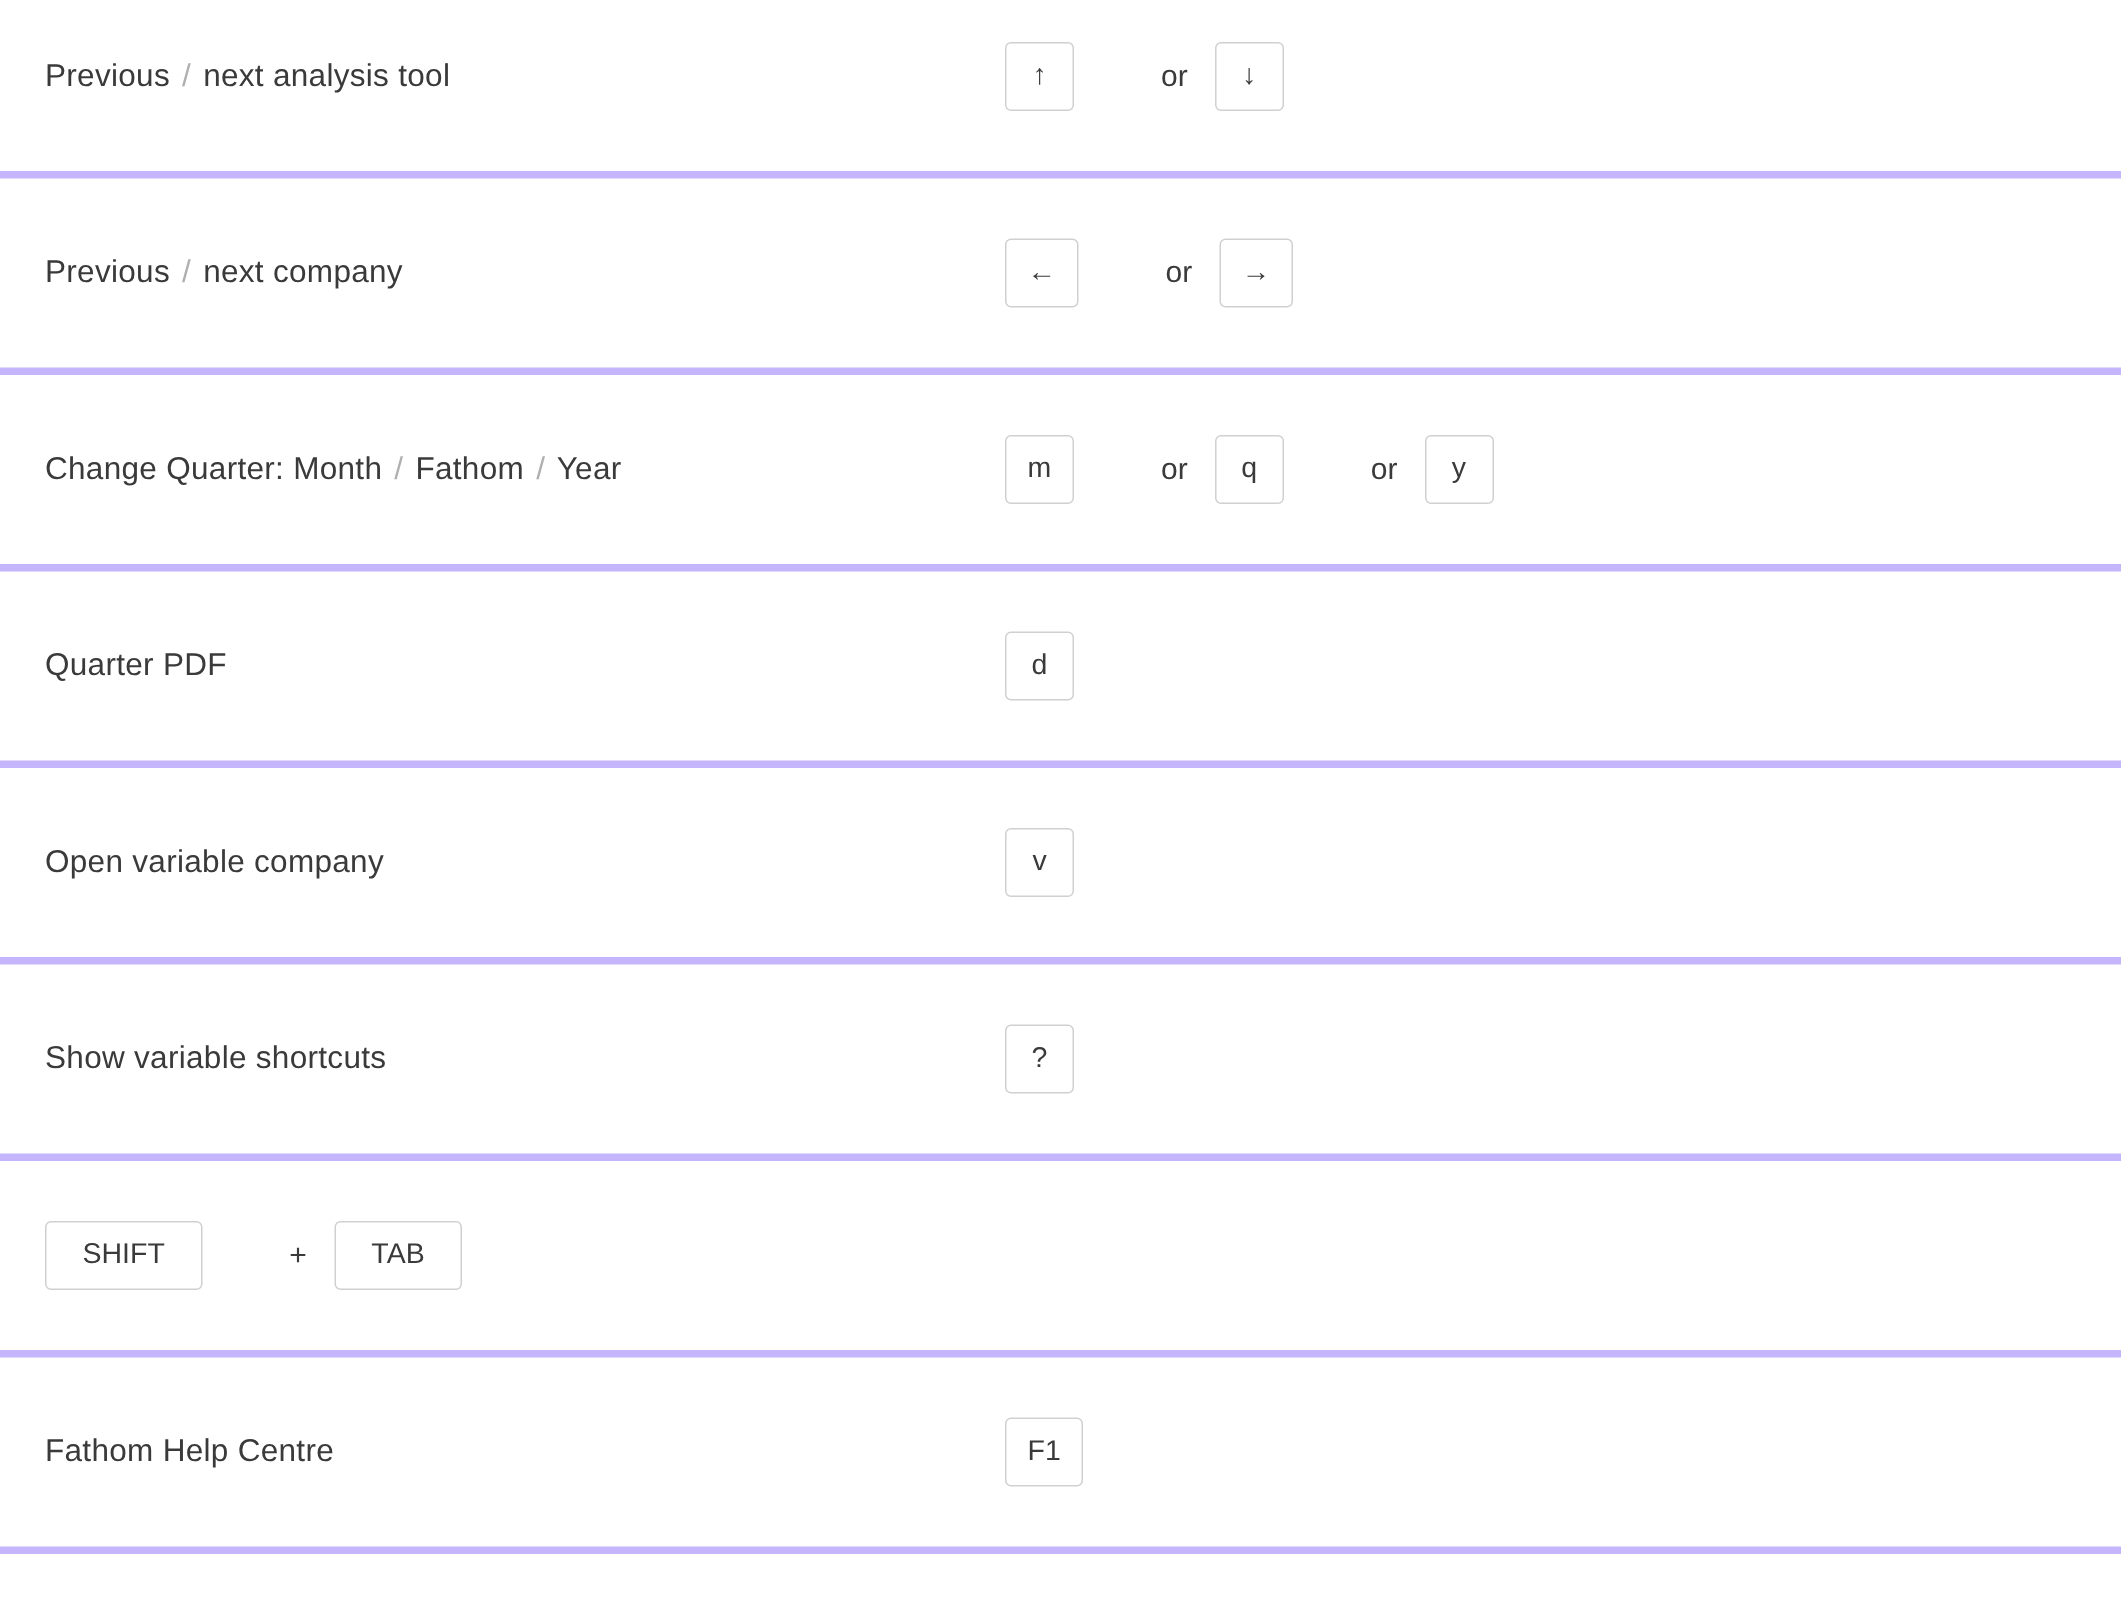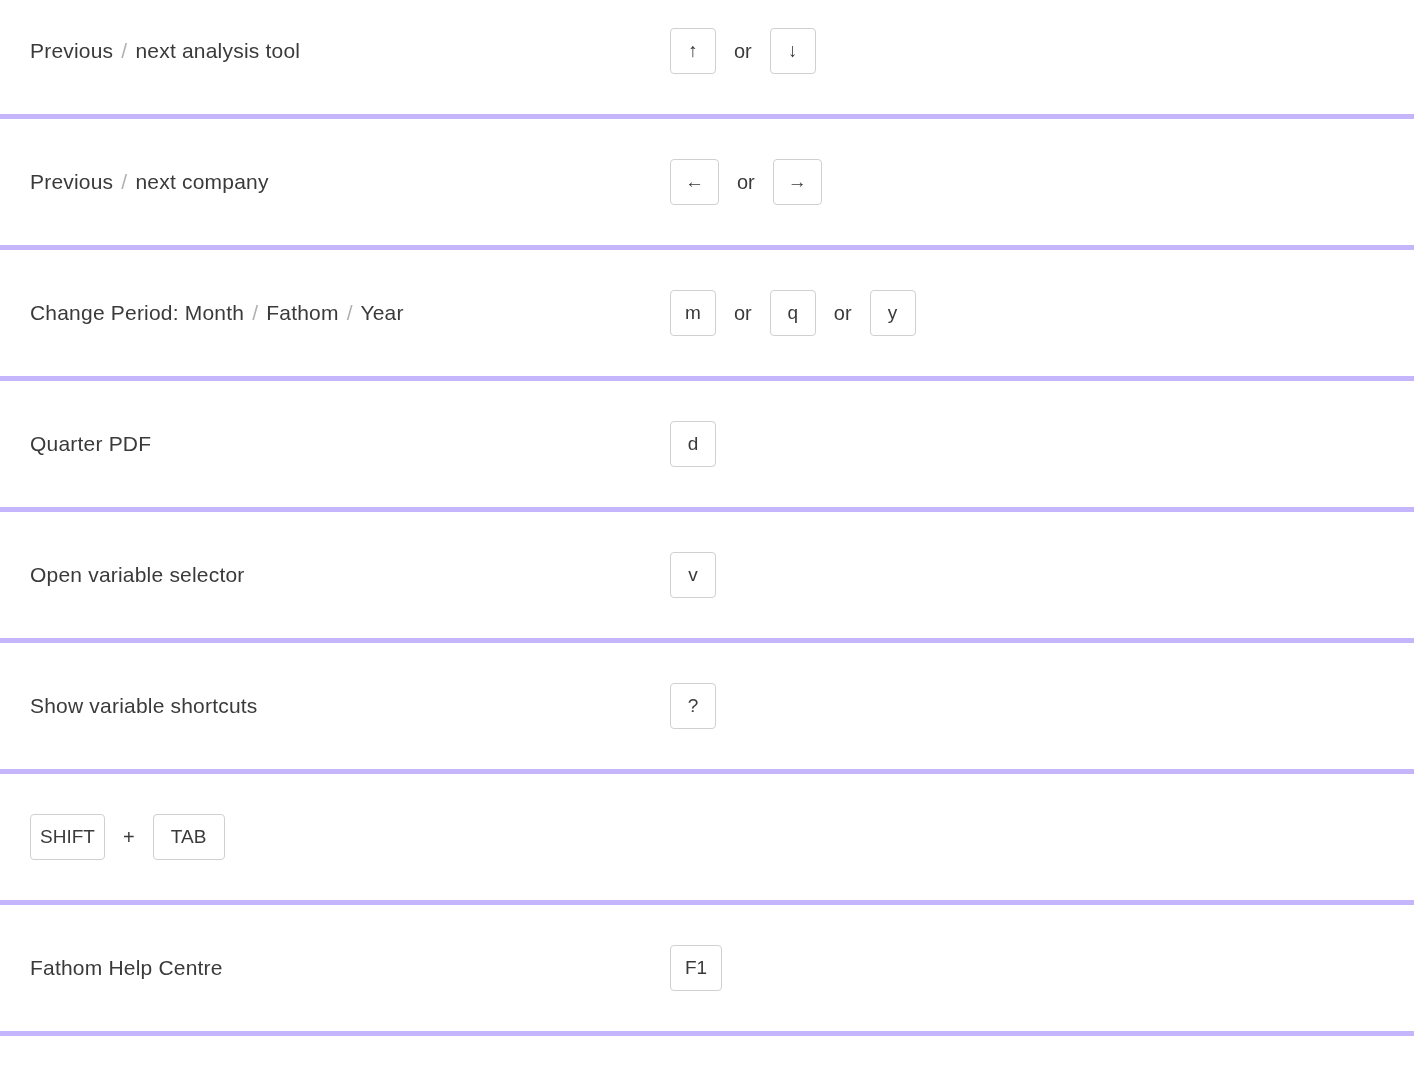--- a/index.html
+++ b/index.html
@@ -49,26 +49,27 @@
       padding: 0 14px;
       border: 1px solid #d0d0d0;
       border-radius: 4px;
       background: #ffffff;
       font-size: 19px;
       color: #3a3a3a;
       font-family: inherit;
     }
     .key.wide {
       min-width: 72px;
-      padding: 0 9px;
+      padding: 0 24px;
     }
     .joiner {
       font-size: 20px;
       color: #3a3a3a;
       padding: 0 4px;
+      margin-left: 40px;
     }
   </style>
 </head>
 <body>
 
 <div class="shortcuts-table">
 
   <div class="shortcut-row">
     <div class="shortcut-label">
       <span>Previous</span>
@@ -90,21 +91,21 @@
     </div>
     <div class="shortcut-keys">
       <span class="key">←</span>
       <span class="joiner">or</span>
       <span class="key">→</span>
     </div>
   </div>
 
   <div class="shortcut-row">
     <div class="shortcut-label">
-      <span>Change Period: Month</span>
+      <span>Change Quarter: Month</span>
       <span class="sep">/</span>
       <span>Fathom</span>
       <span class="sep">/</span>
       <span>Year</span>
     </div>
     <div class="shortcut-keys">
       <span class="key">m</span>
       <span class="joiner">or</span>
       <span class="key">q</span>
       <span class="joiner">or</span>
@@ -113,21 +114,21 @@
   </div>
 
   <div class="shortcut-row">
     <div class="shortcut-label">Quarter PDF</div>
     <div class="shortcut-keys">
       <span class="key">d</span>
     </div>
   </div>
 
   <div class="shortcut-row">
-    <div class="shortcut-label">Open variable selector</div>
+    <div class="shortcut-label">Open variable company</div>
     <div class="shortcut-keys">
       <span class="key">v</span>
     </div>
   </div>
 
 
   <div class="shortcut-row">
     <div class="shortcut-label">Show variable shortcuts</div>
     <div class="shortcut-keys">
       <span class="key">?</span>

